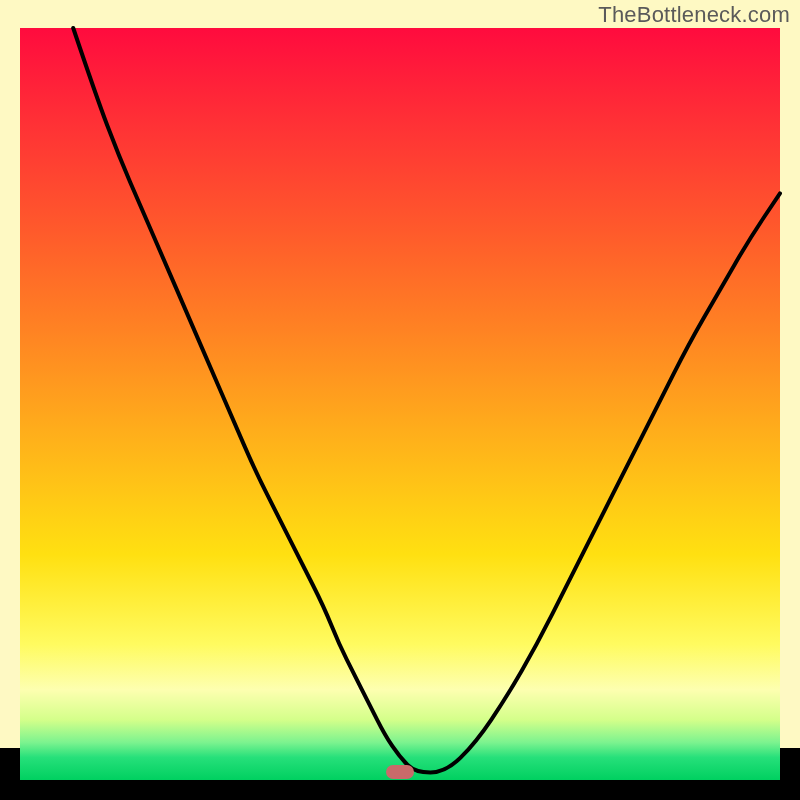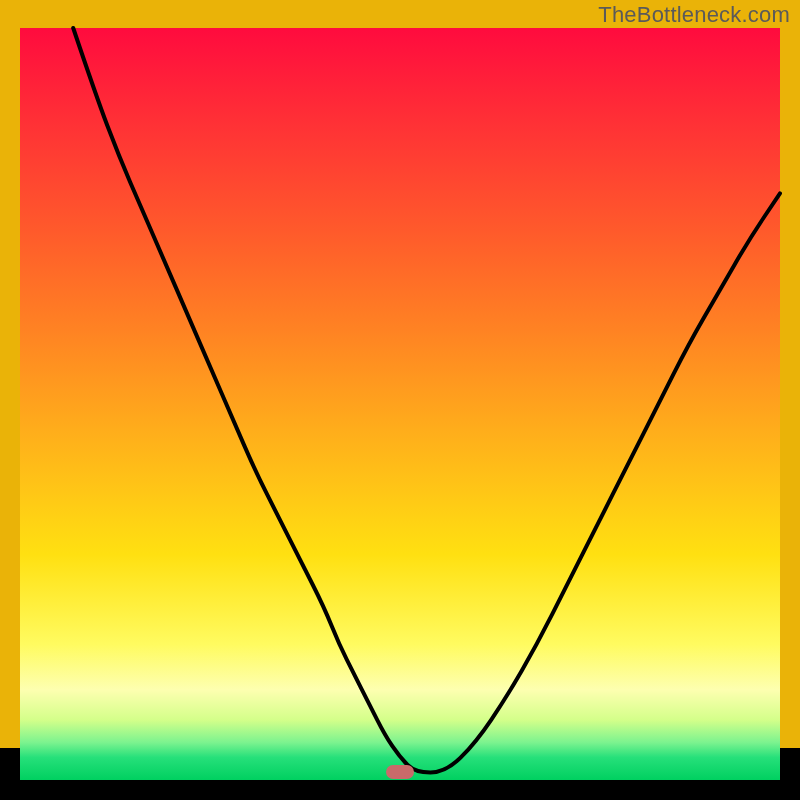--- a/index.html
+++ b/index.html
@@ -8,21 +8,21 @@
     width: 800px;
     height: 800px;
     background: #000;
     overflow: hidden;
     font-family: Arial, Helvetica, sans-serif;
   }
   .outer {
     position: relative;
     width: 800px;
     height: 748px;
-    background: #eab308;
+    background: #fef9c3;
   }
   .watermark {
     position: absolute;
     top: 2px;
     right: 10px;
     font-size: 22px;
     font-weight: 500;
     color: #5a5a5a;
     letter-spacing: 0.2px;
     z-index: 10;

